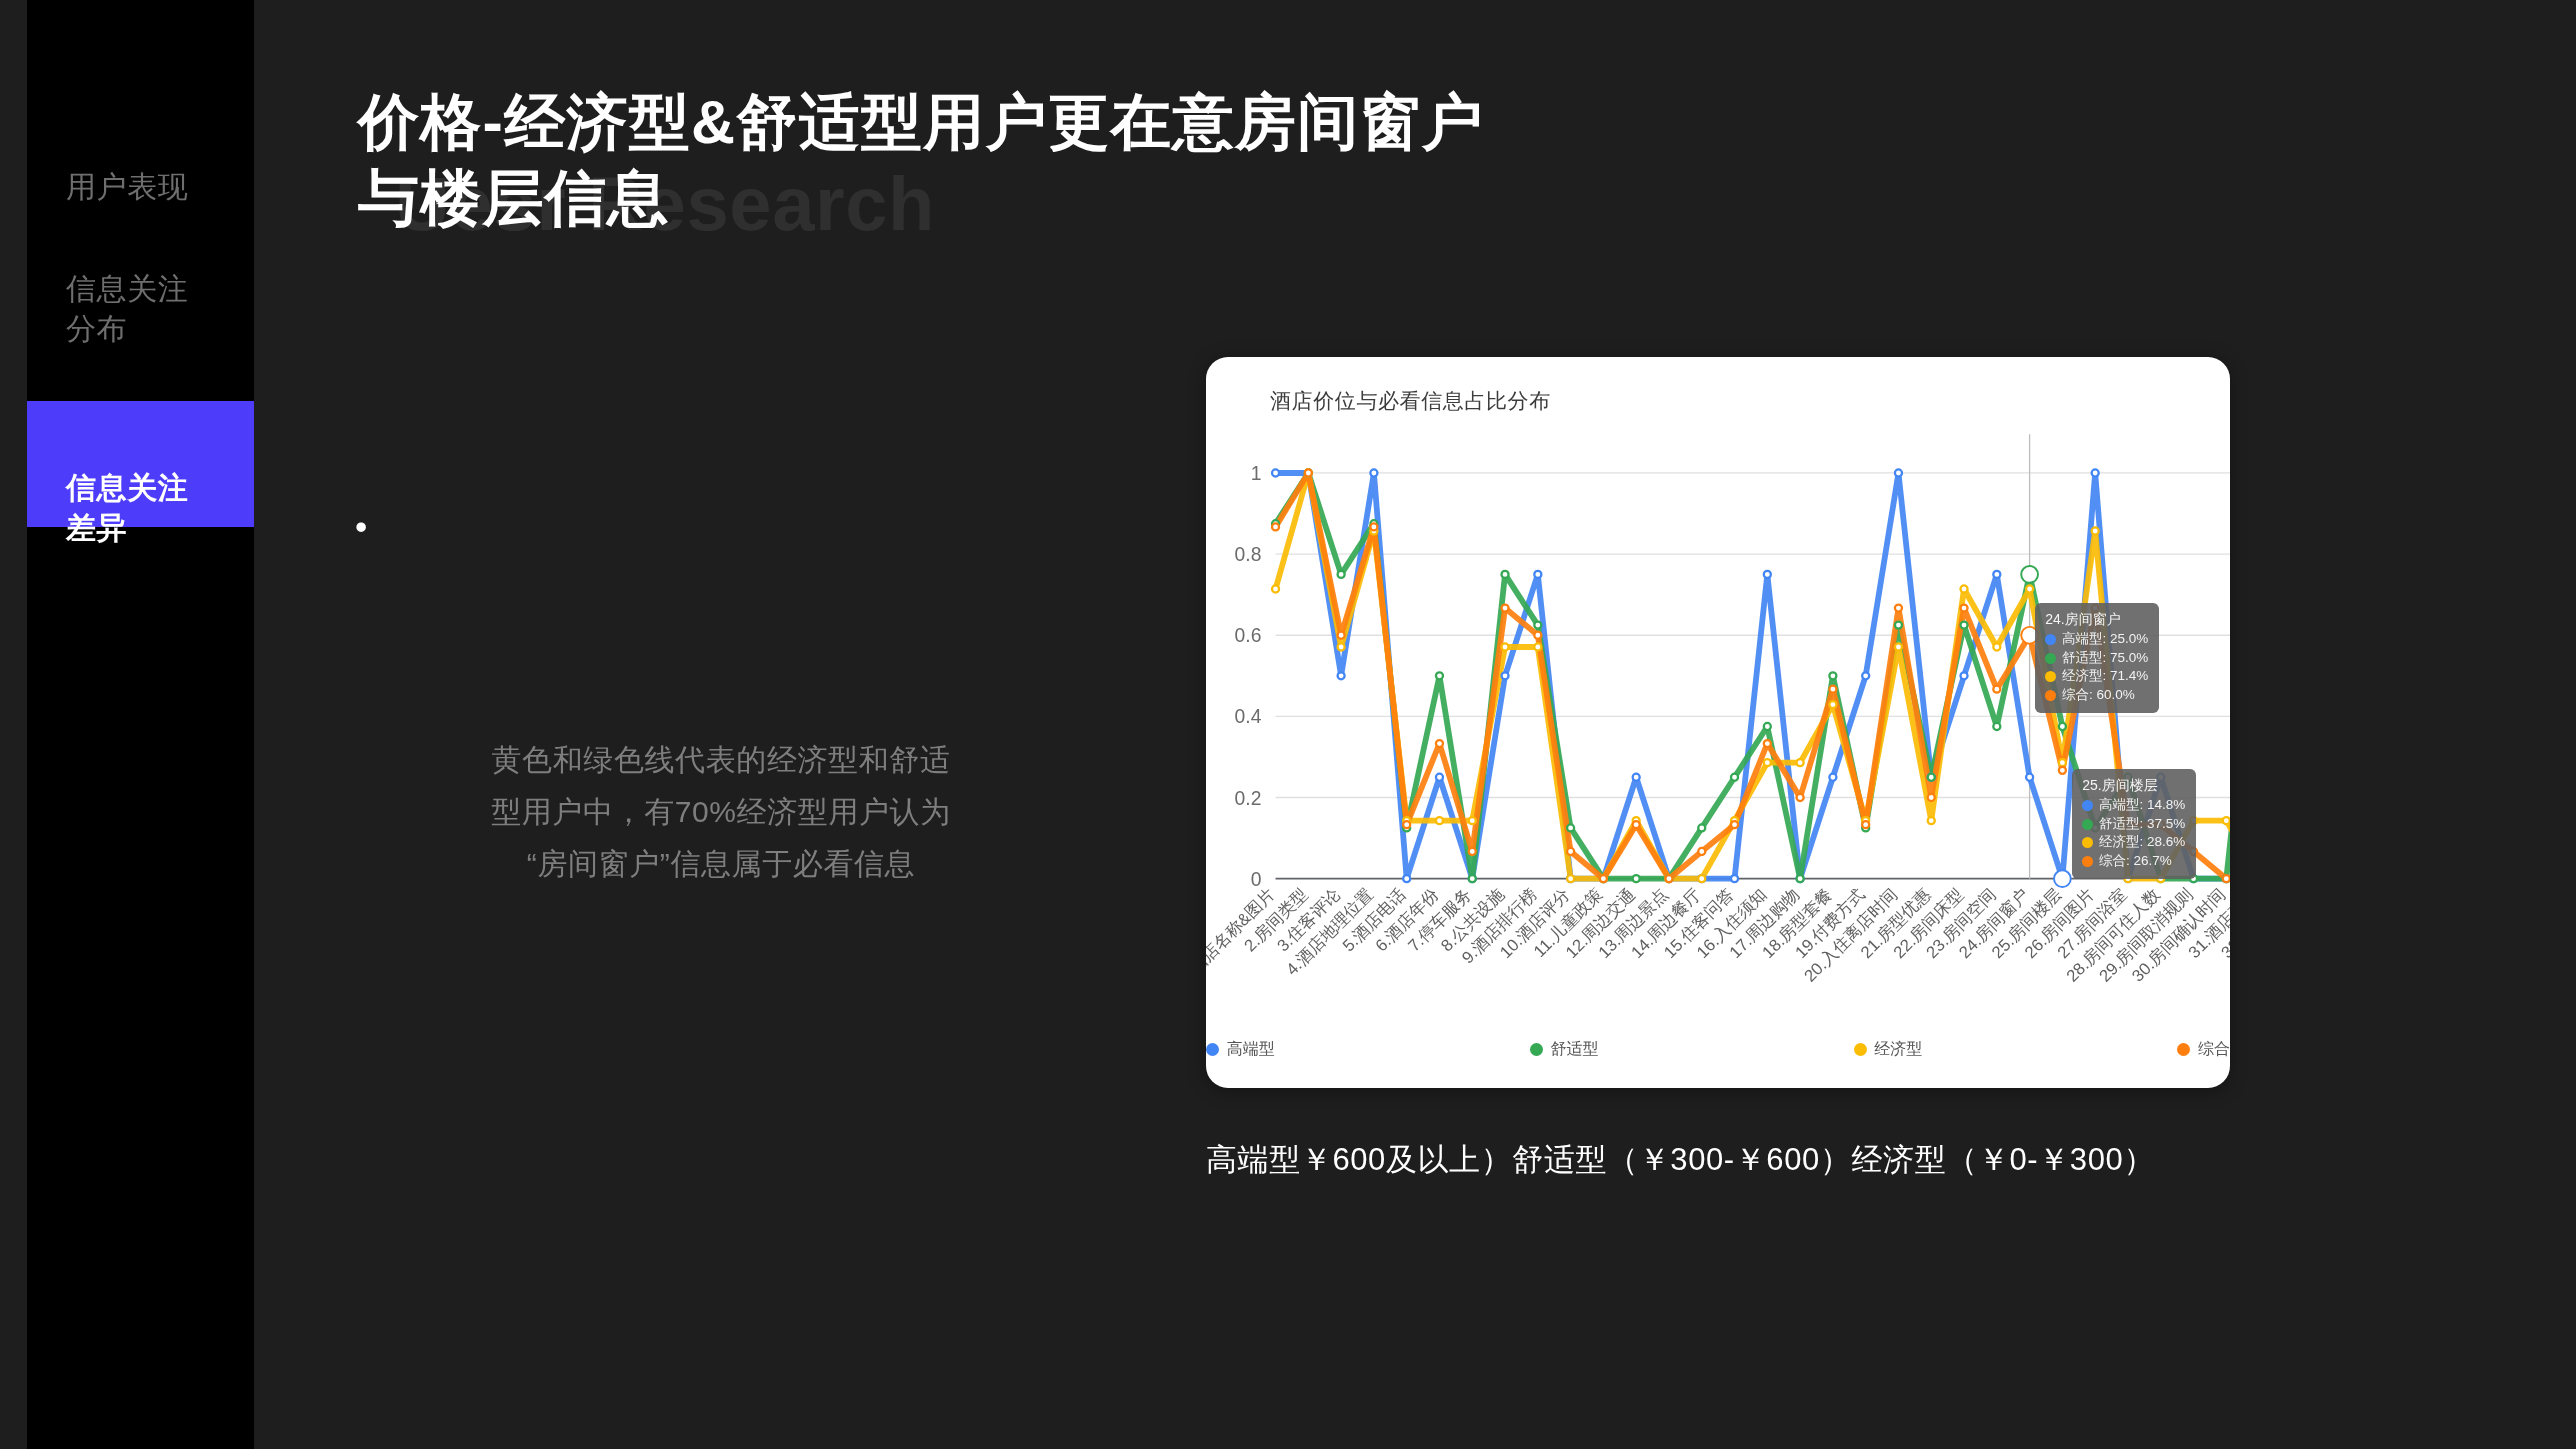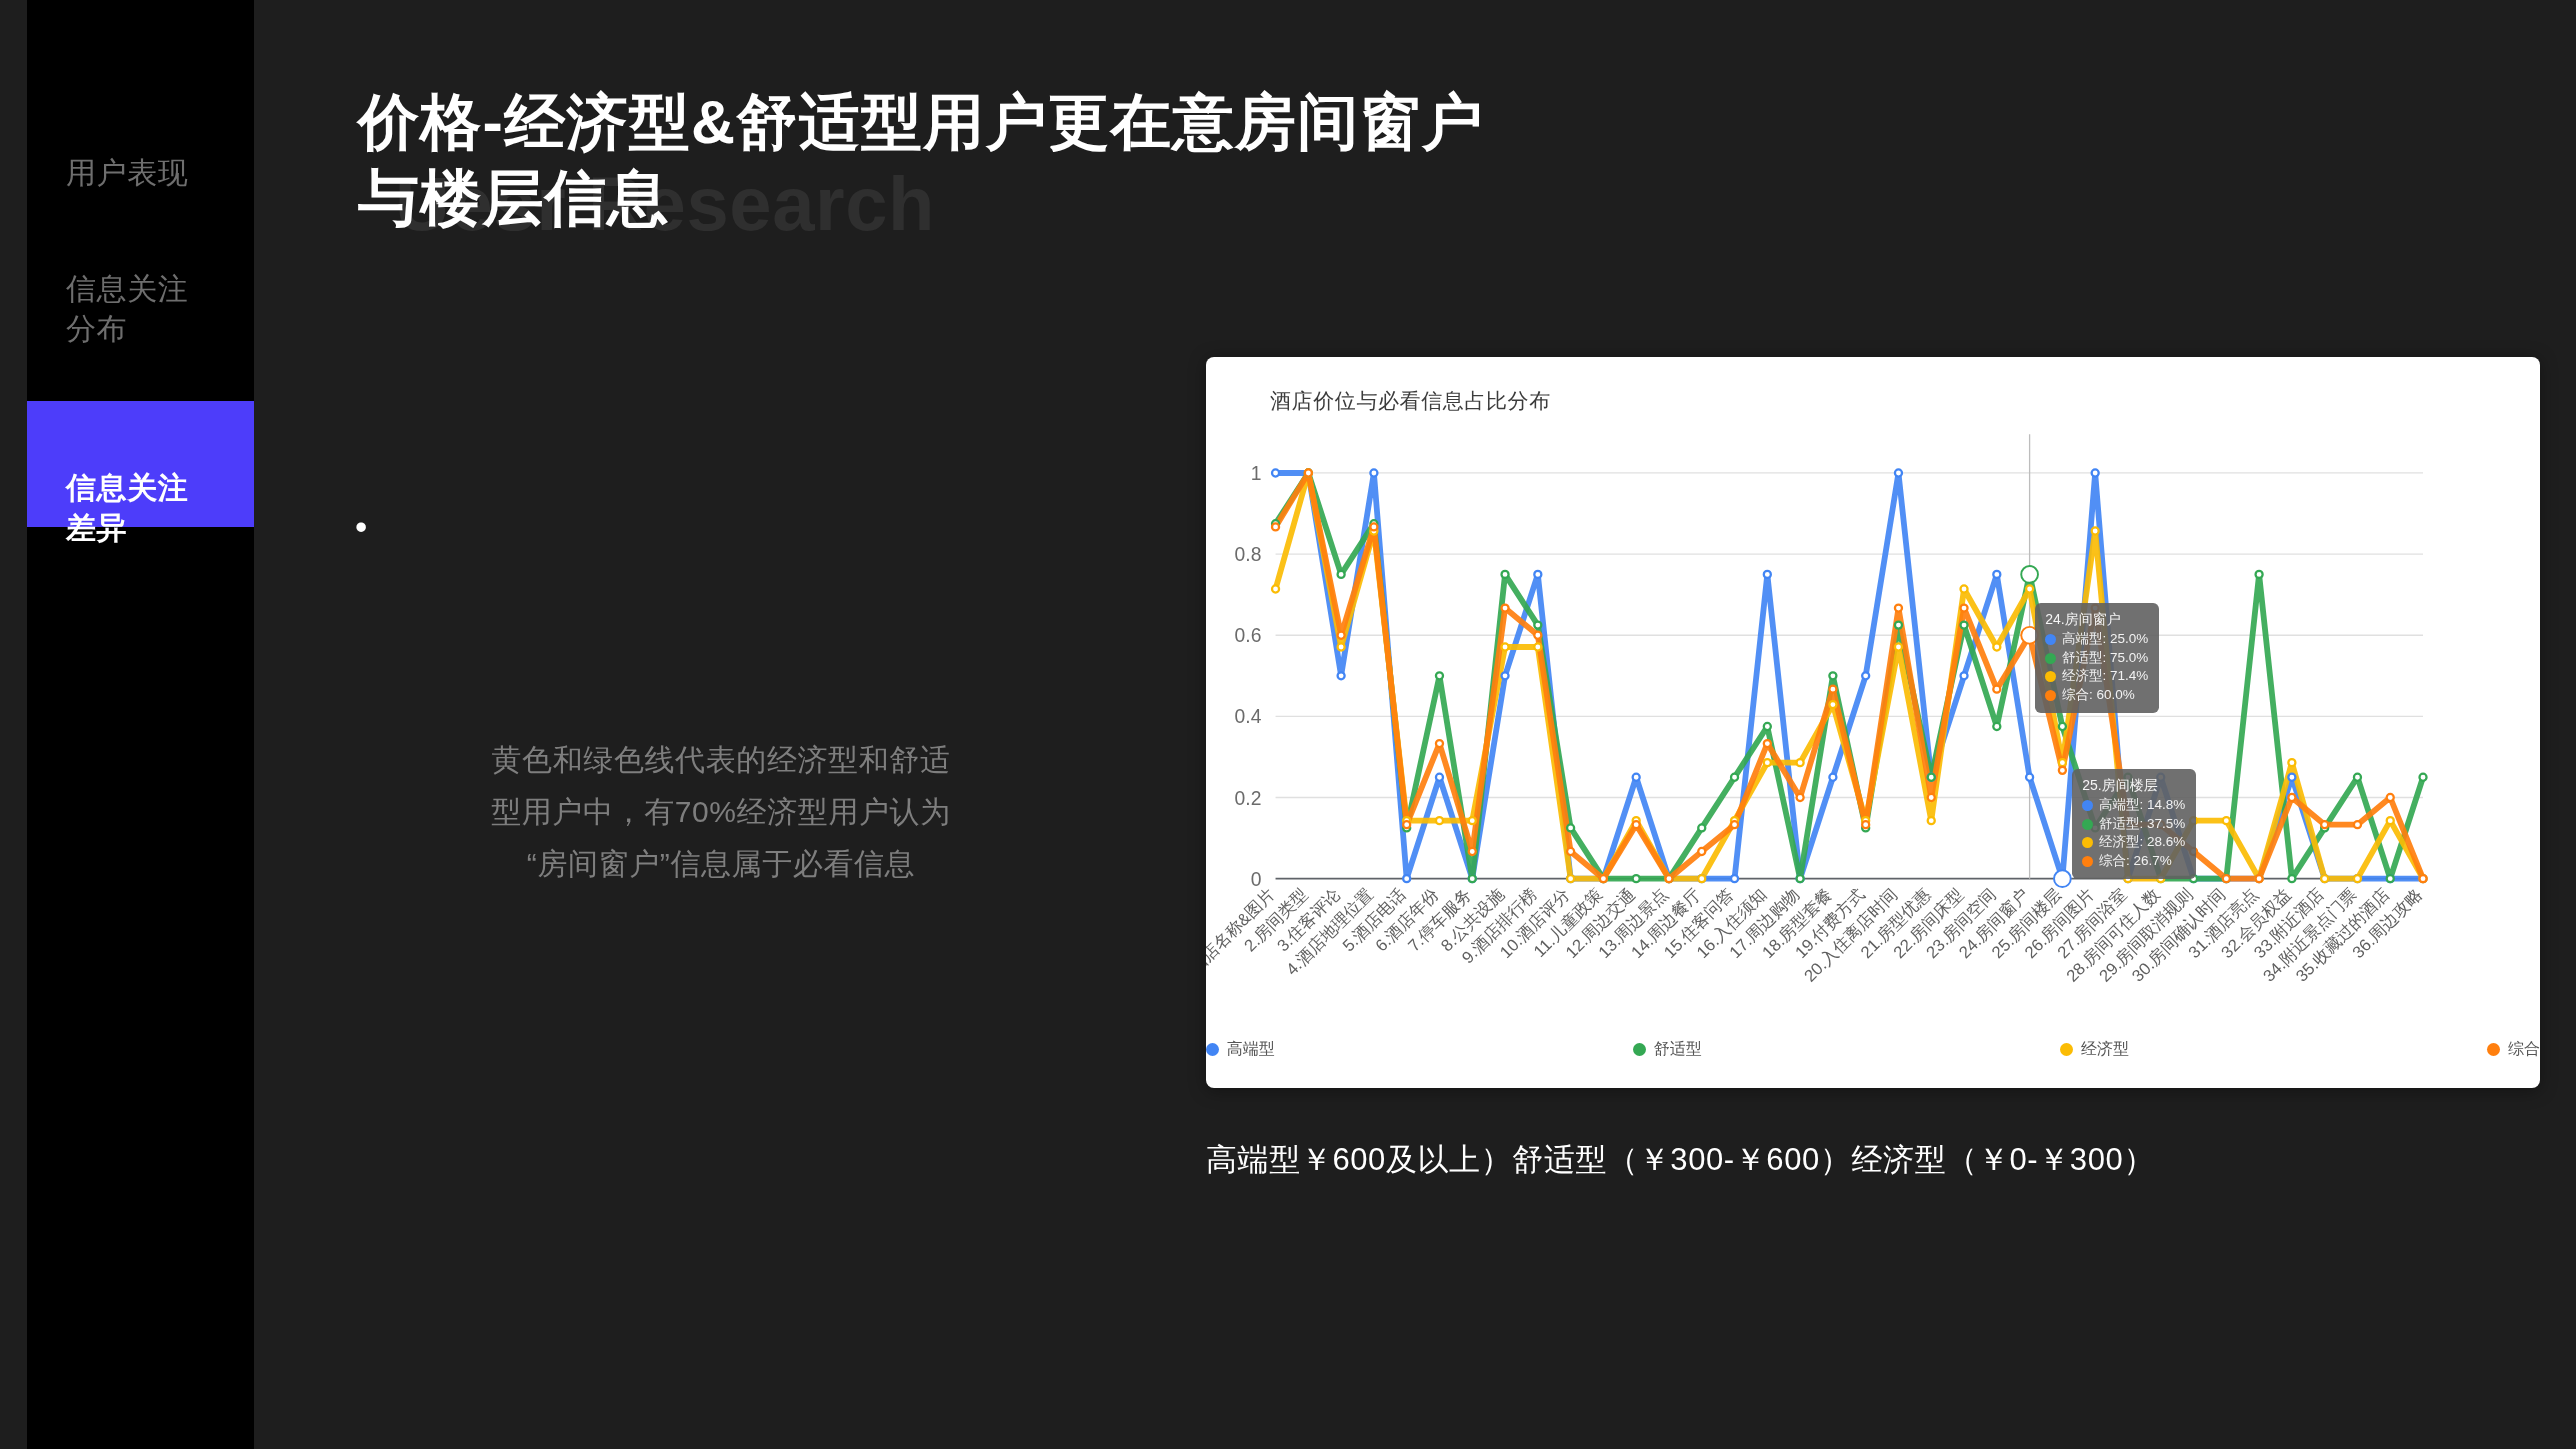--- a/index.html
+++ b/index.html
@@ -21,21 +21,21 @@
     position:absolute; left:0; width:227px;
     padding:0 0 0 39px;
     color:#6e6e6e;
     font-size:30px; line-height:40px; font-weight:400;
     letter-spacing:0.6px;
     white-space:pre-line;
   }
   .nav-item.active {
     background:#4d3dfa; color:#ffffff; font-weight:700;
   }
-  #nav-0 { top:113px; }
+  #nav-0 { top:127px; }
   #nav-1 { top:229px; }
   #nav-2 { top:401px; height:126px; padding-top:27px; }
   #nav-3 { top:589px; }
 
   
   #watermark {
     position:absolute; left:348px; top:160px;
     font-size:76px; font-weight:700; color:#2f2f2f;
     letter-spacing:0.6px; white-space:nowrap;
     z-index:1;
@@ -66,22 +66,22 @@
     position:absolute; left:399px; top:734px; width:644px;
     color:#7e7e7e; font-size:30px; font-weight:400;
     line-height:52px; letter-spacing:0.6px;
     text-align:center; white-space:pre-line;
     z-index:2;
   }
 
   
   #chart-card {
     position:absolute; left:1206px; top:357px;
-    width:1334px; height:731px;
-    background:#ffffff; border-radius:8px;
+    width:1024px; height:731px;
+    background:#ffffff; border-radius:22px;
     box-shadow:0 2.6px 16.7px rgba(0,0,0,.35);
     overflow:hidden;
   }
   #chart-title {
     position:absolute; left:64px; top:30px;
     font-size:21px; color:#3c3c3c; font-weight:400; letter-spacing:0.6px;
   }
   #plot-wrap { position:absolute; left:0; top:0; width:1246px; height:731px; }
   #plot-svg  { position:absolute; left:0; top:0; }
 

